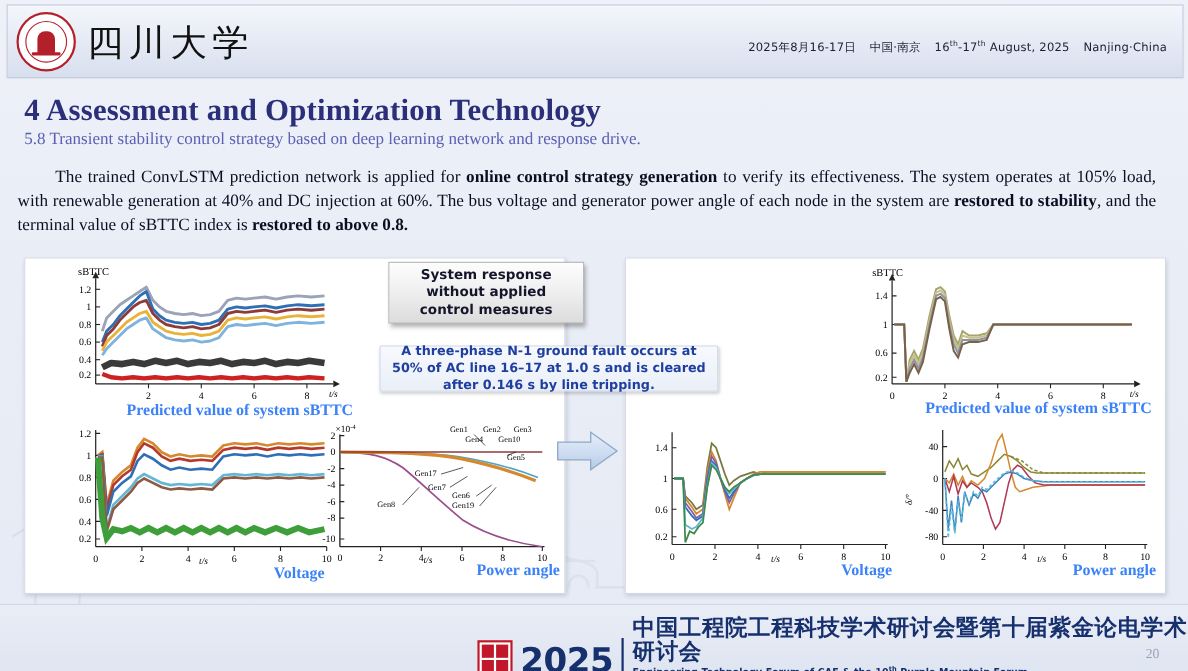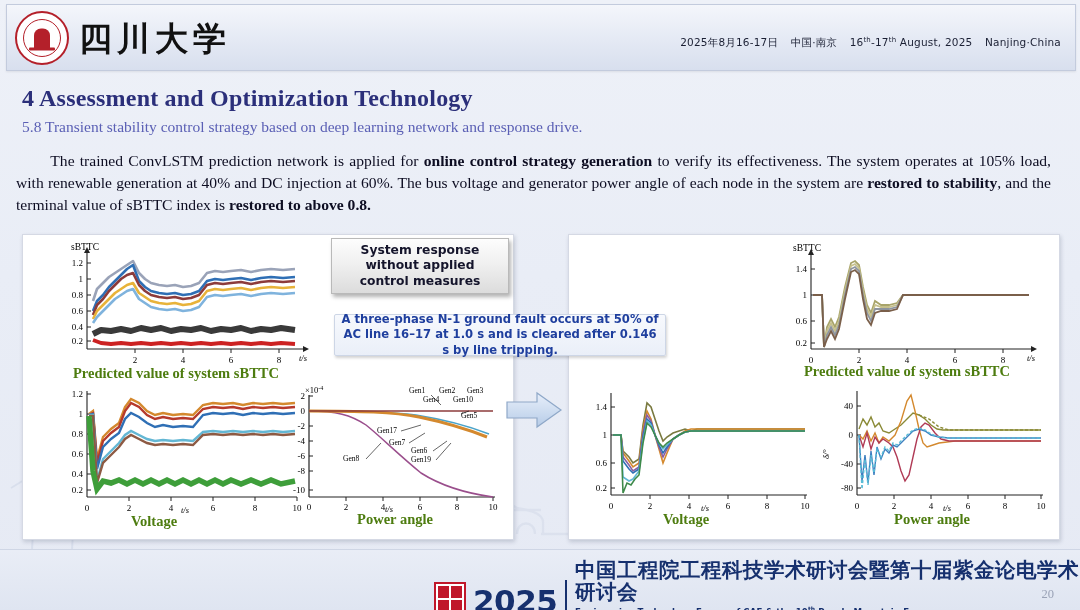--- a/index.html
+++ b/index.html
@@ -30,38 +30,38 @@
     position:absolute;left:50%;top:52%;transform:translate(-50%,-50%);
     width:16px;height:21px;background:#b4202a;
     border-radius:7px 7px 2px 2px;
   }
   .seal-core:after{
     content:"";position:absolute;left:-5px;bottom:-1px;width:26px;height:3px;background:#b4202a;border-radius:1px;
   }
   .cn-name{
     font-family:"DejaVu Sans", sans-serif;
     font-size:33px;color:#111;letter-spacing:5px;margin-left:10px;line-height:1;
-    font-weight:700;
+    font-weight:400;
   }
   .en-name{
     position:absolute;left:68px;top:40px;
     font-family:"Liberation Serif", serif;font-weight:bold;
     font-size:14.5px;letter-spacing:1.6px;color:#111;
   }
   .header-meta{
     position:absolute;right:14px;top:30px;
     font-family:"DejaVu Sans", sans-serif;font-size:10.5px;color:#1a1f33;
     letter-spacing:.2px;white-space:nowrap;
   }
   .header-meta span{margin-left:9px;text-align:center;}
   .header-meta sup{font-size:7px;}
   
   .title{
     position:absolute;left:22px;top:85px;
-    font-family:"Liberation Serif", serif;font-weight:bold;font-size:24px;
+    font-family:"Liberation Serif", serif;font-weight:bold;font-size:28px;
     color:#2b2f7a;letter-spacing:.2px;
   }
   .subtitle{
     position:absolute;left:22px;top:118px;
     font-family:"Liberation Serif", serif;font-size:15.5px;color:#5b60b5;
   }
   .para{
     position:absolute;left:16px;top:150px;width:1035px;
     font-family:"Liberation Serif", serif;font-size:15.6px;color:#0d0d22;
     line-height:1.42;text-align:justify;text-indent:2.2em;
@@ -72,38 +72,39 @@
   .panel{
     position:absolute;background:#ffffff;border:1px solid #d5d9e4;
     box-shadow:1px 2px 4px rgba(30,40,70,.18);
   }
   .panel-left{left:22px;top:4px;width:490px;height:304px;}
   .panel-right{left:568px;top:4px;width:490px;height:304px;}
   
   .chart{position:absolute;}
   .chart svg{display:block;}
   .chart-title{
-    position:absolute;width:100%;text-align:center;
-    font-family:"Liberation Serif", serif;font-weight:bold;font-size:14.5px;color:#4d7c0f;
+    position:absolute;width:100%;text-align:right;
+    font-family:"Liberation Serif", serif;font-weight:bold;font-size:14.5px;color:#3b82f6;
   }
   
   .callout{
     position:absolute;
     background:linear-gradient(180deg,#fdfdfd 0%,#f0f0f0 45%,#dcdcdc 100%);
     border:1px solid #b9b9b9;
     box-shadow:2px 3px 4px rgba(0,0,0,.30);
     font-family:"DejaVu Sans", sans-serif;font-weight:bold;font-size:12.3px;
     color:#14142b;text-align:center;line-height:1.27;
     display:flex;align-items:center;justify-content:center;padding:0 7px;
     box-sizing:border-box;
+    margin-left:22px;
   }
   .callout-a{left:331px;top:8px;width:178px;height:56px;}
   .callout-b{left:560px;top:5px;width:178px;height:58px;}
   .note{
-    position:absolute;left:334px;top:84px;width:332px;height:42px;
+    position:absolute;left:345px;top:84px;width:308px;height:42px;
     background:linear-gradient(180deg,#f7f9fd 0%,#eaeff8 100%);
     border:1px solid #cdd6e6;border-radius:2px;
     box-shadow:1px 2px 3px rgba(0,0,0,.18);
     font-family:"DejaVu Sans", sans-serif;font-weight:bold;font-size:11.6px;
     color:#1f3f9e;text-align:center;line-height:1.35;
     display:flex;align-items:center;justify-content:center;padding:3px 6px;
     box-sizing:border-box;
   }
   .arrow{position:absolute;left:505px;top:390px;width:58px;height:40px;}
   

